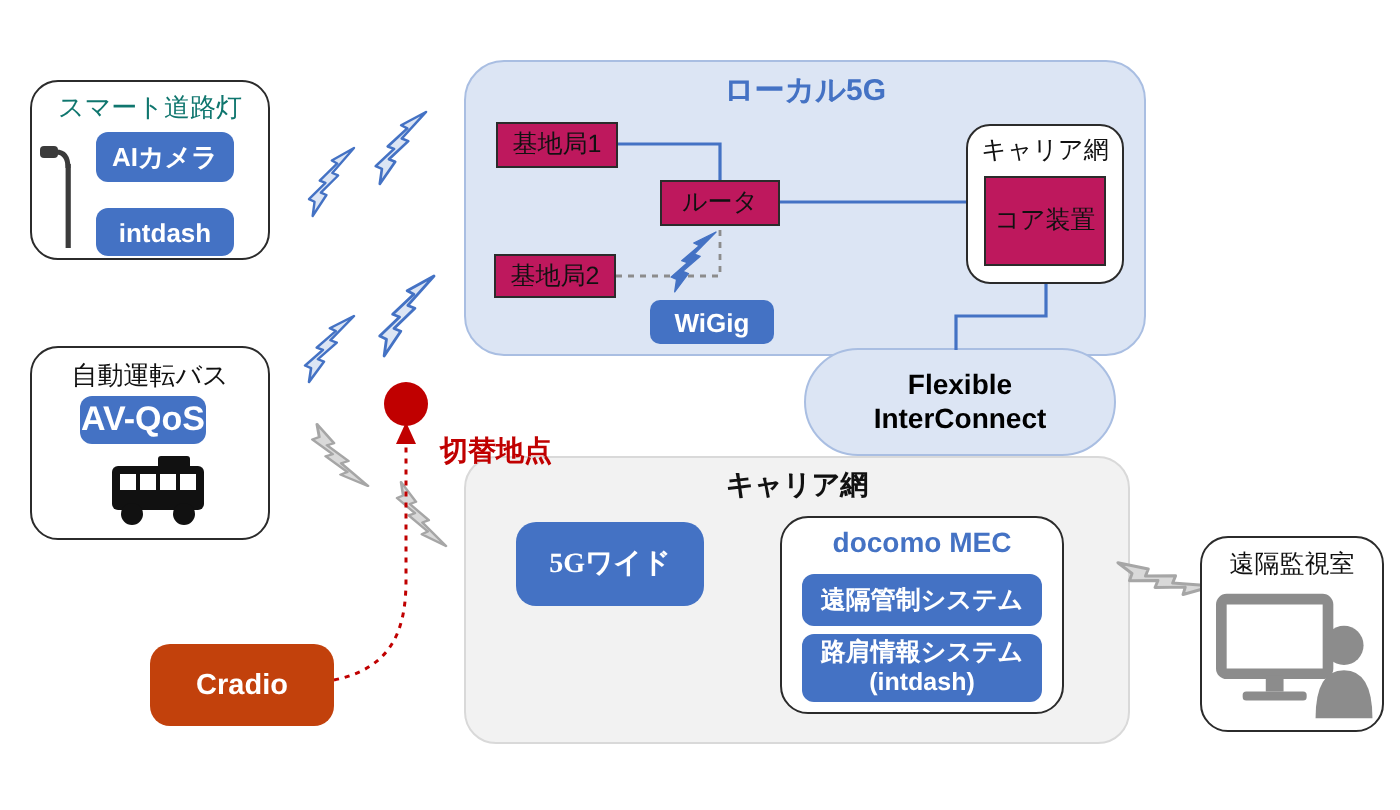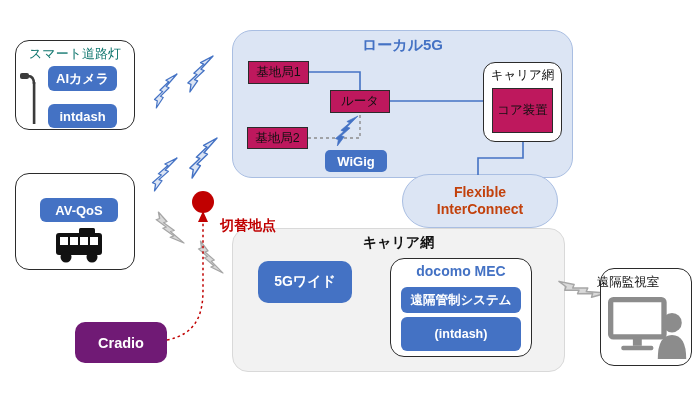--- a/index.html
+++ b/index.html
@@ -6,28 +6,28 @@
   .stage{position:relative;width:700px;height:405px;background:#ffffff;overflow:hidden;
          font-family:"Liberation Sans","DejaVu Sans",sans-serif;}
   .abs{position:absolute;box-sizing:border-box;}
   .container-blue{background:#DCE5F4;border:1.5px solid #A9BEE2;border-radius:20px;z-index:1;}
   .container-gray{background:#F2F2F2;border:1.5px solid #D9D9D9;border-radius:16px;z-index:1;}
   .node{background:#fff;border:1.6px solid #2b2b2b;border-radius:14px;z-index:4;}
   .wbox{background:#be185d;border:1.4px solid #2b2b2b;display:flex;align-items:center;justify-content:center;
         font-size:12.5px;color:#111;z-index:4;}
   .btn-blue{background:#4472C4;color:#fff;font-weight:bold;display:flex;align-items:center;justify-content:center;
         border-radius:6px;z-index:4;text-align:center;}
-  .btn-red{background:#701a75;color:#fff;font-weight:bold;display:flex;align-items:center;justify-content:center;
+  .btn-red{background:#c2410c;color:#fff;font-weight:bold;display:flex;align-items:center;justify-content:center;
         border-radius:10px;z-index:4;}
   .ttl{font-weight:bold;text-align:center;z-index:4;}
   .blue-text{color:#4472C4;}
   .red-text{color:#C00000;}
   .fi{background:#DCE5F4;border:1.5px solid #A9BEE2;border-radius:28px;z-index:2;
       display:flex;flex-direction:column;align-items:center;justify-content:center;
-      color:#c2410c;font-weight:bold;font-size:14px;line-height:1.25;}
+      color:#000000;font-weight:bold;font-size:14px;line-height:1.25;}
   svg.wires{position:absolute;left:0;top:0;z-index:3;pointer-events:none;}
   .line-blue{stroke:#4472C4;stroke-width:1.6;fill:none;}
   .line-dash{stroke:#8c8c8c;stroke-width:1.4;fill:none;stroke-dasharray:3 3;}
   .line-red{stroke:#C00000;stroke-width:1.5;fill:none;stroke-dasharray:2.5 3;}
   .bolt-blue{fill:#DCE5F4;stroke:#4472C4;stroke-width:3.5;stroke-linejoin:round;}
   .bolt-solid{fill:#4472C4;stroke:#4472C4;stroke-width:2;stroke-linejoin:round;}
   .bolt-gray{fill:#D9D9D9;stroke:#A6A6A6;stroke-width:3.5;stroke-linejoin:round;}
   .dot{background:#C00000;border-radius:50%;z-index:4;}
   .icon-svg{z-index:5;}
 </style>
@@ -85,57 +85,59 @@
   <div class="abs ttl blue-text" style="left:232px;top:36px;width:341px;font-size:15px;">ローカル5G</div>
   <div class="abs wbox" style="left:248px;top:61px;width:61px;height:23px;">基地局1</div>
   <div class="abs wbox" style="left:330px;top:90px;width:60px;height:23px;">ルータ</div>
   <div class="abs wbox" style="left:247px;top:127px;width:61px;height:22px;">基地局2</div>
   <div class="abs btn-blue" style="left:325px;top:150px;width:62px;height:22px;font-size:13px;border-radius:5px;">WiGig</div>
   <div class="abs node" style="left:483px;top:62px;width:79px;height:80px;border-radius:12px;"></div>
   <div class="abs ttl" style="left:483px;top:67px;width:79px;font-size:12.5px;font-weight:normal;color:#111;">キャリア網</div>
   <div class="abs wbox" style="left:492px;top:88px;width:61px;height:45px;border-width:1.3px;">コア装置</div>
 
   <div class="abs ttl" style="left:232px;top:234px;width:333px;font-size:14px;color:#111;">キャリア網</div>
-  <div class="abs btn-blue" style="left:258px;top:261px;width:94px;height:42px;font-size:14px;border-radius:10px;">5Gワイド</div>
+  <div class="abs btn-blue" style="left:258px;top:261px;width:94px;height:42px;font-size:14px;border-radius:10px;font-family:Liberation Serif, serif;">5Gワイド</div>
   <div class="abs node" style="left:390px;top:258px;width:142px;height:99px;"></div>
   <div class="abs ttl blue-text" style="left:390px;top:263px;width:142px;font-size:14px;">docomo MEC</div>
   <div class="abs btn-blue" style="left:401px;top:287px;width:120px;height:26px;font-size:12.5px;">遠隔管制システム</div>
   <div class="abs btn-blue" style="left:401px;top:317px;width:120px;height:34px;font-size:12.5px;flex-direction:column;line-height:1.2;">
+    <span>路肩情報システム</span>
     <span>(intdash)</span>
   </div>
 
   <div class="abs node" style="left:15px;top:40px;width:120px;height:90px;"></div>
   <div class="abs ttl" style="left:15px;top:45px;width:120px;font-size:13px;font-weight:normal;color:#0f766e;">スマート道路灯</div>
   <svg class="abs icon-svg" style="left:20px;top:68px;" width="26" height="58" viewBox="0 0 26 58">
     <path d="M14,16 Q14,8 8,8 L4,8" stroke="#3b3b3b" stroke-width="2.5" fill="none"></path>
     <rect x="0" y="5" width="9" height="6" rx="2" fill="#3b3b3b"></rect>
     <rect x="12.8" y="14" width="2.6" height="42" fill="#3b3b3b"></rect>
   </svg>
   <div class="abs btn-blue" style="left:48px;top:66px;width:69px;height:25px;font-size:13px;">AIカメラ</div>
   <div class="abs btn-blue" style="left:48px;top:104px;width:69px;height:24px;font-size:13px;">intdash</div>
 
   <div class="abs node" style="left:15px;top:173px;width:120px;height:97px;"></div>
-  <div class="abs btn-blue" style="left:40px;top:198px;width:78px;height:24px;font-size:13px;">AV-QoS</div>
+  <div class="abs ttl" style="left:15px;top:179px;width:120px;font-size:13px;font-weight:normal;color:#111;">自動運転バス</div>
+  <div class="abs btn-blue" style="left:40px;top:198px;width:63px;height:24px;font-size:17px;">AV-QoS</div>
   <svg class="abs icon-svg" style="left:55px;top:227px;" width="50" height="38" viewBox="0 0 50 38">
     <rect x="24" y="1" width="16" height="8" rx="1.5" fill="#111"></rect>
     <rect x="1" y="6" width="46" height="22" rx="3" fill="#111"></rect>
     <rect x="5" y="10" width="8" height="8" fill="#fff"></rect>
     <rect x="15" y="10" width="8" height="8" fill="#fff"></rect>
     <rect x="25" y="10" width="8" height="8" fill="#fff"></rect>
     <rect x="35" y="10" width="8" height="8" fill="#fff"></rect>
     <circle cx="11" cy="30" r="5.5" fill="#111"></circle>
     <circle cx="37" cy="30" r="5.5" fill="#111"></circle>
   </svg>
 
   <div class="abs dot" style="left:192px;top:191px;width:22px;height:22px;"></div>
   <div class="abs ttl red-text" style="left:220px;top:193px;width:70px;font-size:14px;text-align:left;margin-top:24px;">切替地点</div>
   <div class="abs btn-red" style="left:75px;top:322px;width:92px;height:41px;font-size:14.5px;">Cradio</div>
 
   <div class="abs node" style="left:600px;top:268px;width:92px;height:98px;"></div>
-  <div class="abs ttl" style="left:582px;top:274px;width:92px;font-size:12.5px;font-weight:normal;color:#111;">遠隔監視室</div>
+  <div class="abs ttl" style="left:600px;top:274px;width:92px;font-size:12.5px;font-weight:normal;color:#111;">遠隔監視室</div>
   <svg class="abs icon-svg" style="left:608px;top:296px;" width="80" height="64" viewBox="0 0 90 70">
     <rect x="3" y="3" width="60" height="42" rx="3" fill="#fff" stroke="#8c8c8c" stroke-width="6"></rect>
     <rect x="28" y="46" width="10" height="9" fill="#8c8c8c"></rect>
     <rect x="15" y="55" width="36" height="5" rx="2" fill="#8c8c8c"></rect>
     <circle cx="72" cy="29" r="11" fill="#8c8c8c"></circle>
     <path d="M56,70 Q56,43 72,43 Q88,43 88,70 Z" fill="#8c8c8c"></path>
   </svg>
 
 </div>
 

